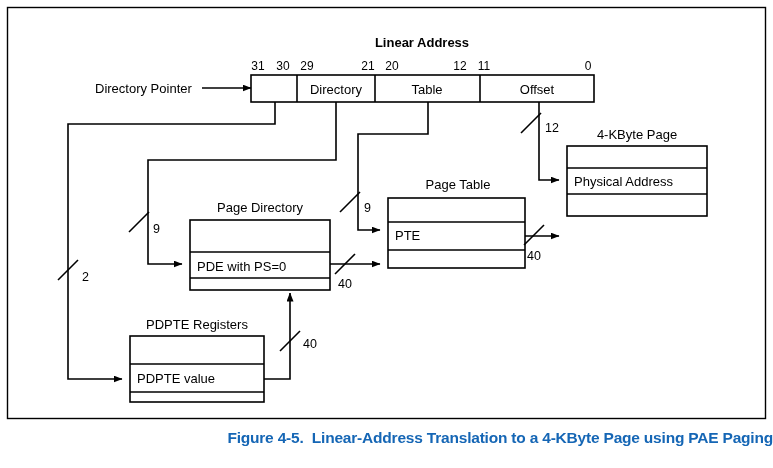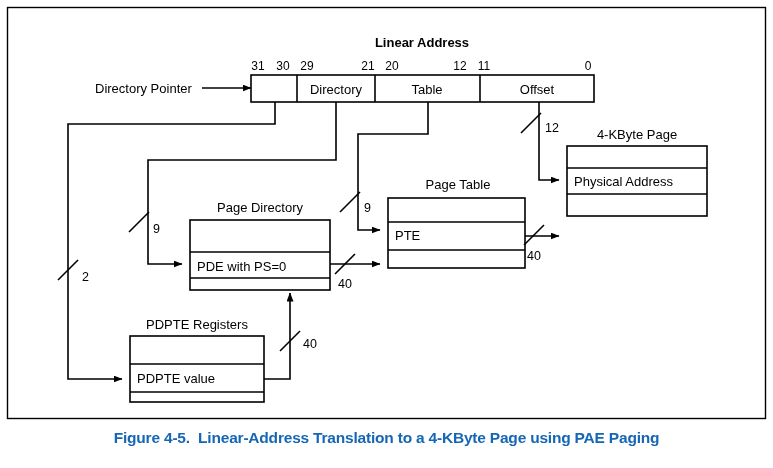--- a/index.html
+++ b/index.html
@@ -22,21 +22,21 @@
   }
   #diagram-svg {
     position: absolute;
     left: 0; top: 0;
   }
   .cap-wrap {
     position: absolute;
     left: 0;
     top: 429px;
     width: 773px;
-    text-align: center;
+    text-align: right;
   }
   .caption {
     display: inline-block;
     color: #1566b5;
     font-size: 15.5px;
     font-weight: bold;
     font-family: "Liberation Sans", sans-serif;
     letter-spacing: -0.2px;
     white-space: pre;
   }

